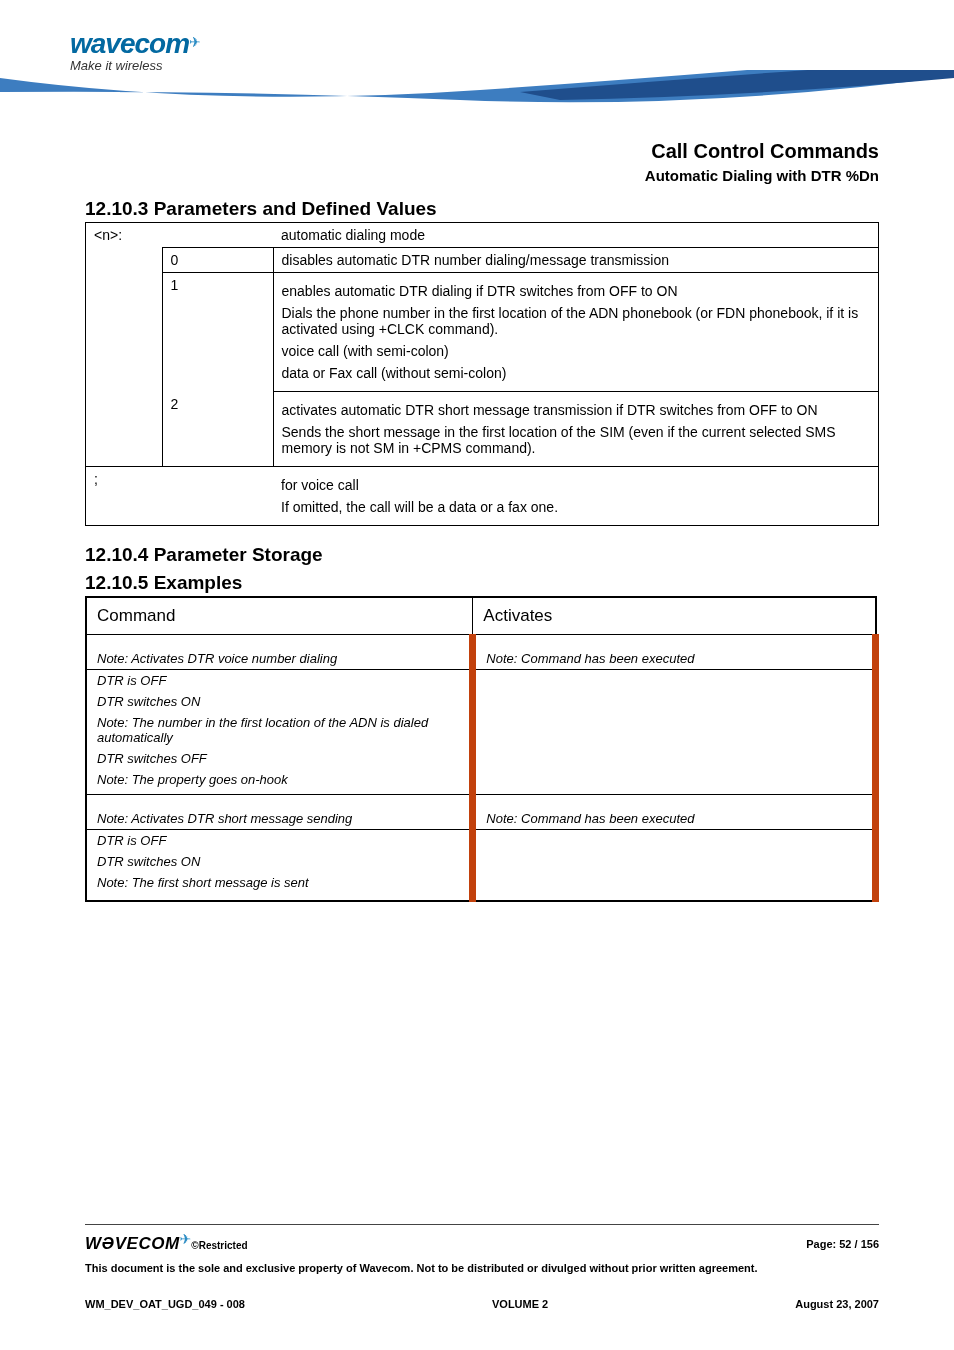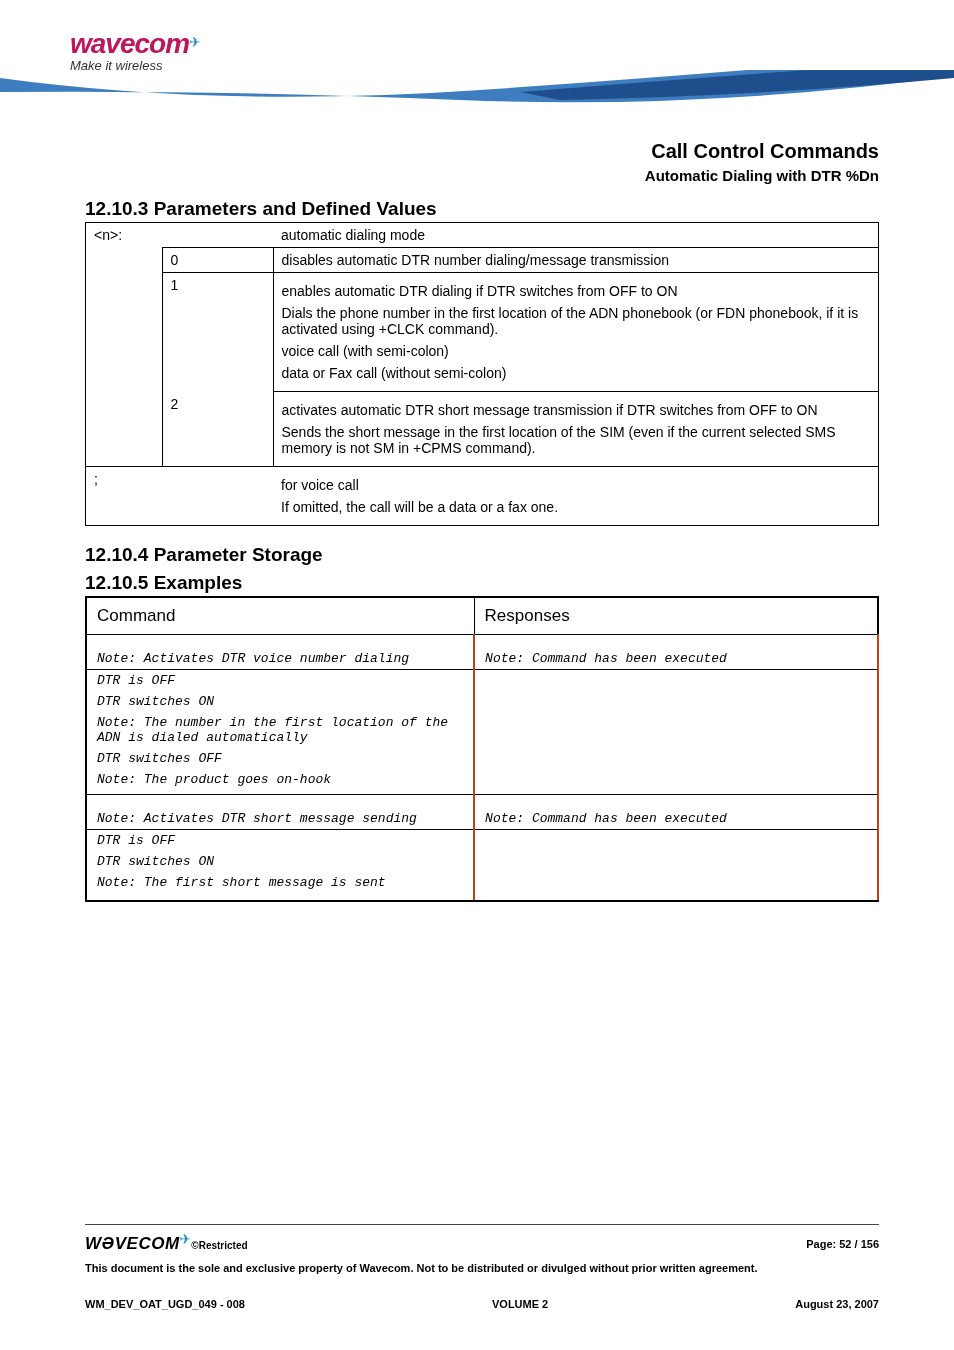--- a/index.html
+++ b/index.html
@@ -24,21 +24,21 @@
   .logo {
     position: absolute;
     top: 28px;
     left: 70px;
   }
   .logo-text {
     font-family: Arial, sans-serif;
     font-weight: 900;
     font-size: 28px;
     font-style: italic;
-    color: #be185d;
+    color: #0369a1;
     letter-spacing: -1px;
   }
   .logo-swirl {
     color: #2b8cc4;
     font-size: 14px;
     vertical-align: super;
     font-style: normal;
   }
   .logo-tagline {
     font-size: 13px;
@@ -106,24 +106,23 @@
   .examples-table th {
     border: 1px solid #000;
     padding: 8px 10px;
     text-align: left;
     font-family: Verdana, sans-serif;
     font-size: 17px;
     font-weight: normal;
   }
   .examples-table td {
     border-left: 1px solid #000;
-    border-right: 2px solid #c2410c;
+    border-right: 7px solid #c2410c;
     padding: 3px 10px;
     vertical-align: top;
-    font-family: Liberation Mono, monospace;
   }
   .ex-row-top td { padding-top: 16px; }
   .ex-hr td { border-top: 1px solid #000; }
   .ex-last td { border-bottom: 2px solid #000; padding-bottom: 10px; }
   .italic { font-style: italic; }
   .footer {
     position: absolute;
     bottom: 40px;
     left: 85px;
     right: 75px;
@@ -230,33 +229,33 @@
       </table>
 
     <div class="section-heading" style="margin-top:18px">12.10.4  Parameter Storage</div>
 
     <div class="section-heading">12.10.5  Examples</div>
 
     <table class="examples-table">
       <tbody>
           <tr>
         <th style="width:49%">Command</th>
-        <th>Responses</th>
+        <th>Activates</th>
       </tr>
       <tr class="ex-row-top">
         <td class="italic">Note: Activates DTR voice number dialing</td>
         <td class="italic">Note: Command has been executed</td>
       </tr>
       <tr class="ex-hr">
         <td>
           <div class="italic">DTR is OFF</div>
           <div class="italic" style="margin-top:6px">DTR switches ON</div>
           <div class="italic" style="margin-top:6px">Note: The number in the first location of the ADN is dialed automatically</div>
           <div class="italic" style="margin-top:6px">DTR switches OFF</div>
-          <div class="italic" style="margin-top:6px;padding-bottom:4px">Note: The product goes on-hook</div>
+          <div class="italic" style="margin-top:6px;padding-bottom:4px">Note: The property goes on-hook</div>
         </td>
         <td></td>
       </tr>
       <tr class="ex-hr ex-row-top">
         <td class="italic">Note: Activates DTR short message sending</td>
         <td class="italic">Note: Command has been executed</td>
       </tr>
       <tr class="ex-hr ex-last">
         <td>
           <div class="italic">DTR is OFF</div>

